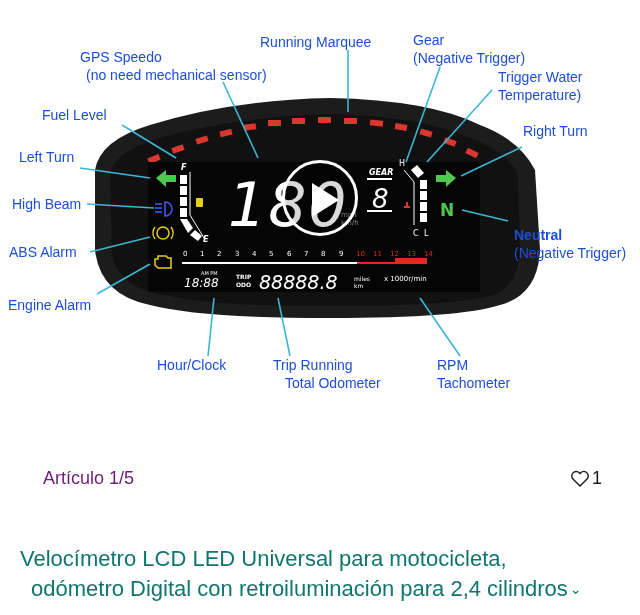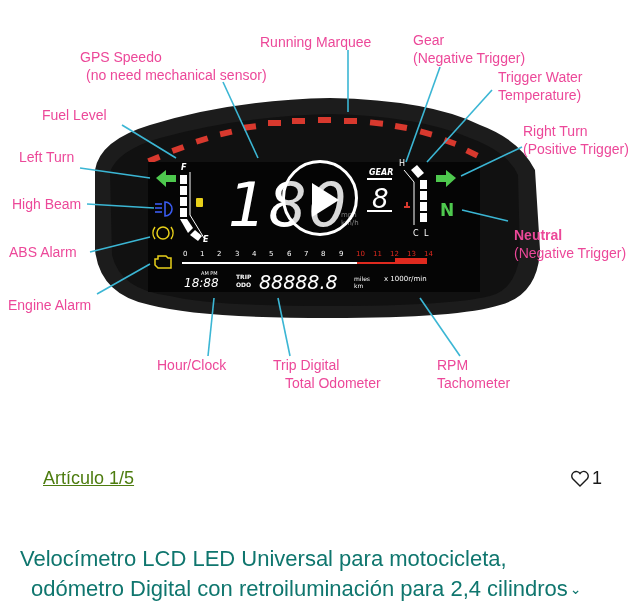--- a/index.html
+++ b/index.html
@@ -1,24 +1,24 @@
 <!DOCTYPE html>
 <html><head>
 <meta charset="utf-8">
 <style>
   html,body{margin:0;padding:0;background:#fff;}
   body{width:640px;height:615px;position:relative;overflow:hidden;font-family:"Liberation Sans",sans-serif;color:#111;}
   .media{position:absolute;left:0;top:0;width:640px;height:440px;background:#fff;}
-  .lbl{position:absolute;font-size:14px;line-height:18px;color:#ec4899;white-space:nowrap;}
+  .lbl{position:absolute;font-size:14px;line-height:18px;color:#1d4ed8;white-space:nowrap;}
   svg.ov{position:absolute;left:0;top:0;}
   .lcd-text{font-family:"DejaVu Sans",sans-serif;}
   .play{position:absolute;left:282px;top:160px;width:76px;height:76px;border-radius:50%;border:3px solid #fff;box-sizing:border-box;background:rgba(0,0,0,0.15);cursor:pointer;}
   .play .tri{position:absolute;left:27px;top:20px;width:0;height:0;border-top:17px solid transparent;border-bottom:17px solid transparent;border-left:27px solid #fff;}
   .footer-row{position:absolute;left:0;top:460px;width:640px;height:40px;}
-  .article{position:absolute;left:43px;top:8px;font-size:18px;color:#4d7c0f;text-decoration:underline;}
+  .article{position:absolute;left:43px;top:8px;font-size:18px;color:#701a75;}
   .likes{position:absolute;right:38px;top:8px;font-size:18px;color:#1a1a1a;display:flex;align-items:center;gap:2px;cursor:pointer;}
   .title{position:absolute;left:20px;top:544px;width:600px;font-size:22px;line-height:30px;color:#0f766e;}
   .title .l2{display:flex;align-items:flex-end;margin-left:11px;}
   .title .t2{white-space:nowrap;overflow:hidden;max-width:575px;}
   .chev{font-size:14px;margin-left:2px;}
 </style>
 </head>
 <body>
 
 <div class="media">
@@ -152,29 +152,28 @@
 
   <div class="lbl" style="left:260px;top:33px;">Running Marquee</div>
   <div class="lbl" style="left:80px;top:48px;">GPS Speedo</div>
   <div class="lbl" style="left:80px;top:66px;margin-left:6px;">(no need mechanical sensor)</div>
   <div class="lbl" style="left:413px;top:31px;">Gear</div>
   <div class="lbl" style="left:413px;top:49px;">(Negative Trigger)</div>
   <div class="lbl" style="left:498px;top:68px;">Trigger Water</div>
   <div class="lbl" style="left:498px;top:86px;">Temperature)</div>
   <div class="lbl" style="left:42px;top:106px;">Fuel Level</div>
   <div class="lbl" style="left:523px;top:122px;">Right Turn</div>
-  <div class="lbl" style="left:523px;top:140px;">(Positive Trigger)</div>
   <div class="lbl" style="left:19px;top:148px;">Left Turn</div>
   <div class="lbl" style="left:12px;top:195px;">High Beam</div>
   <div class="lbl" style="left:514px;top:226px;font-weight:bold;">Neutral</div>
   <div class="lbl" style="left:514px;top:244px;">(Negative Trigger)</div>
   <div class="lbl" style="left:9px;top:243px;">ABS Alarm</div>
   <div class="lbl" style="left:8px;top:296px;">Engine Alarm</div>
   <div class="lbl" style="left:157px;top:356px;">Hour/Clock</div>
-  <div class="lbl" style="left:273px;top:356px;">Trip Digital</div>
+  <div class="lbl" style="left:273px;top:356px;">Trip Running</div>
   <div class="lbl" style="left:273px;top:374px;margin-left:12px;">Total Odometer</div>
   <div class="lbl" style="left:437px;top:356px;">RPM</div>
   <div class="lbl" style="left:437px;top:374px;">Tachometer</div>
 
   <div class="play">
     <div class="tri"></div>
   </div>
 </div>
 
 <div class="footer-row">

